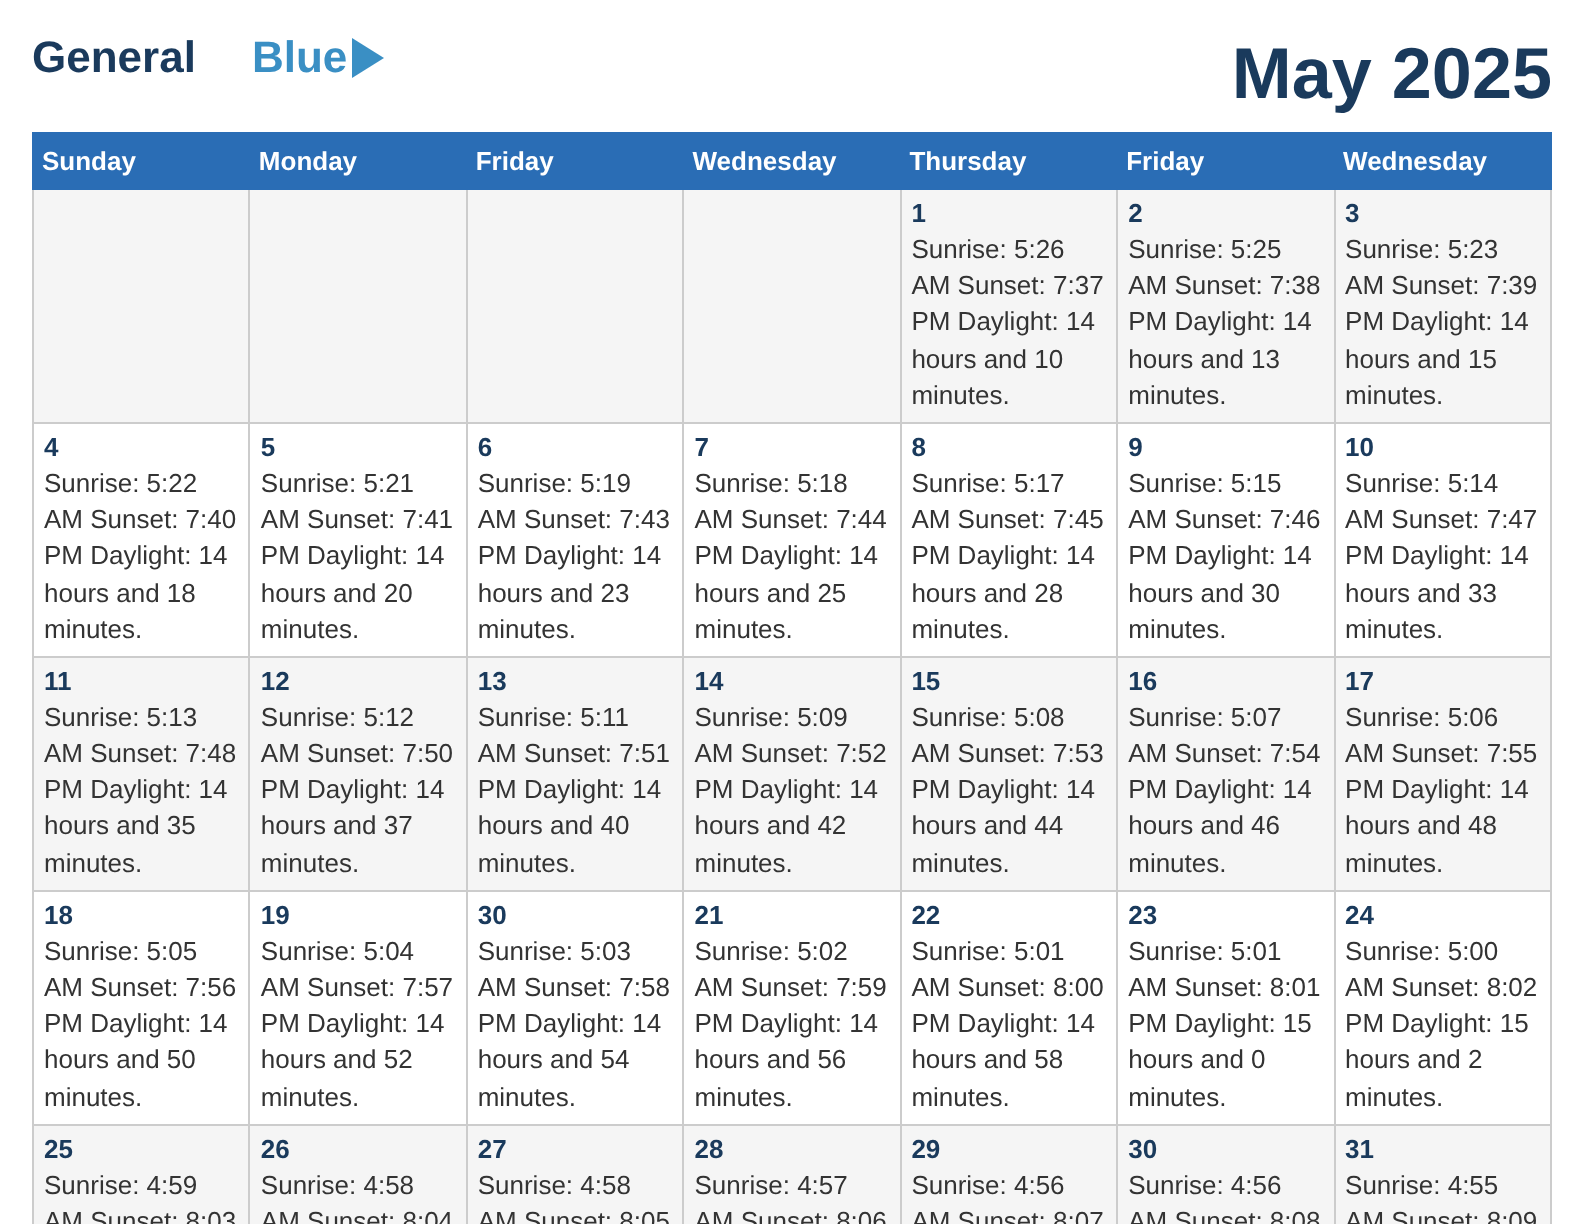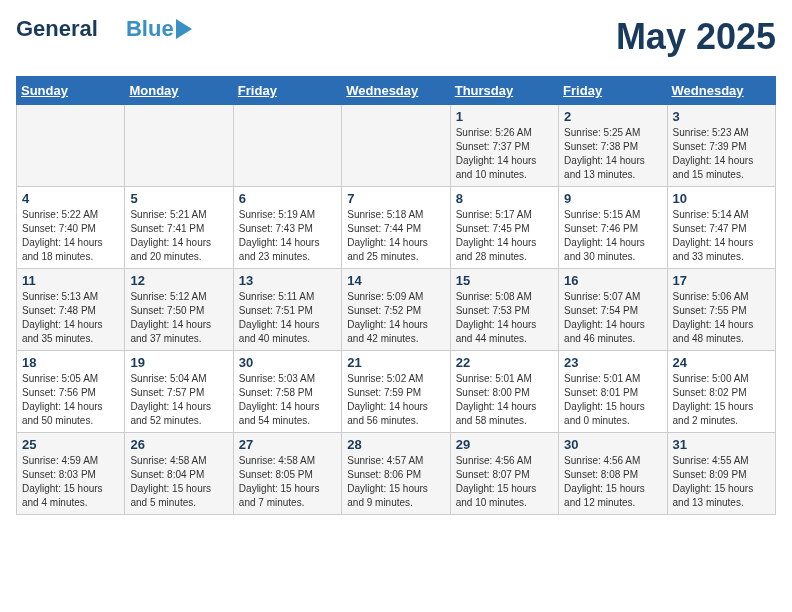--- a/index.html
+++ b/index.html
@@ -7,21 +7,21 @@
       font-family: Arial, sans-serif;
       background: #fff;
       width: 792px;
       min-height: 612px;
       padding: 16px;
     }
     .header {
       display: flex;
       justify-content: space-between;
       align-items: flex-start;
-      margin-bottom: 18px;
+      margin-bottom: 8px;
     }
     .logo {
       display: flex;
       flex-direction: column;
       align-items: flex-start;
     }
     .logo-text {
       display: flex;
       align-items: center;
       font-size: 22px;
@@ -54,42 +54,41 @@
       font-size: 11px;
     }
     thead th {
       background: #2a6db5;
       color: #fff;
       padding: 6px 4px;
       text-align: left;
       font-size: 13px;
       font-weight: bold;
       border: 1px solid #2a6db5;
-      text-decoration: underline;
     }
     tbody tr td {
       border: 1px solid #ccc;
       vertical-align: top;
       padding: 4px 5px;
       height: 80px;
       width: 108px;
       background: #fff;
     }
     tbody tr:nth-child(odd) td {
       background: #f5f5f5;
     }
     .day-number {
       font-weight: bold;
       font-size: 13px;
       color: #1a3a5c;
       display: block;
       margin-bottom: 2px;
     }
     .day-info {
-      font-size: 10px;
+      font-size: 13px;
       color: #333;
       line-height: 1.4;
     }
     td.empty { background: #fff !important; }
     tbody tr:nth-child(odd) td.empty { background: #f5f5f5 !important; }
   </style>
 </head>
 <body>
 
 <div class="header">

